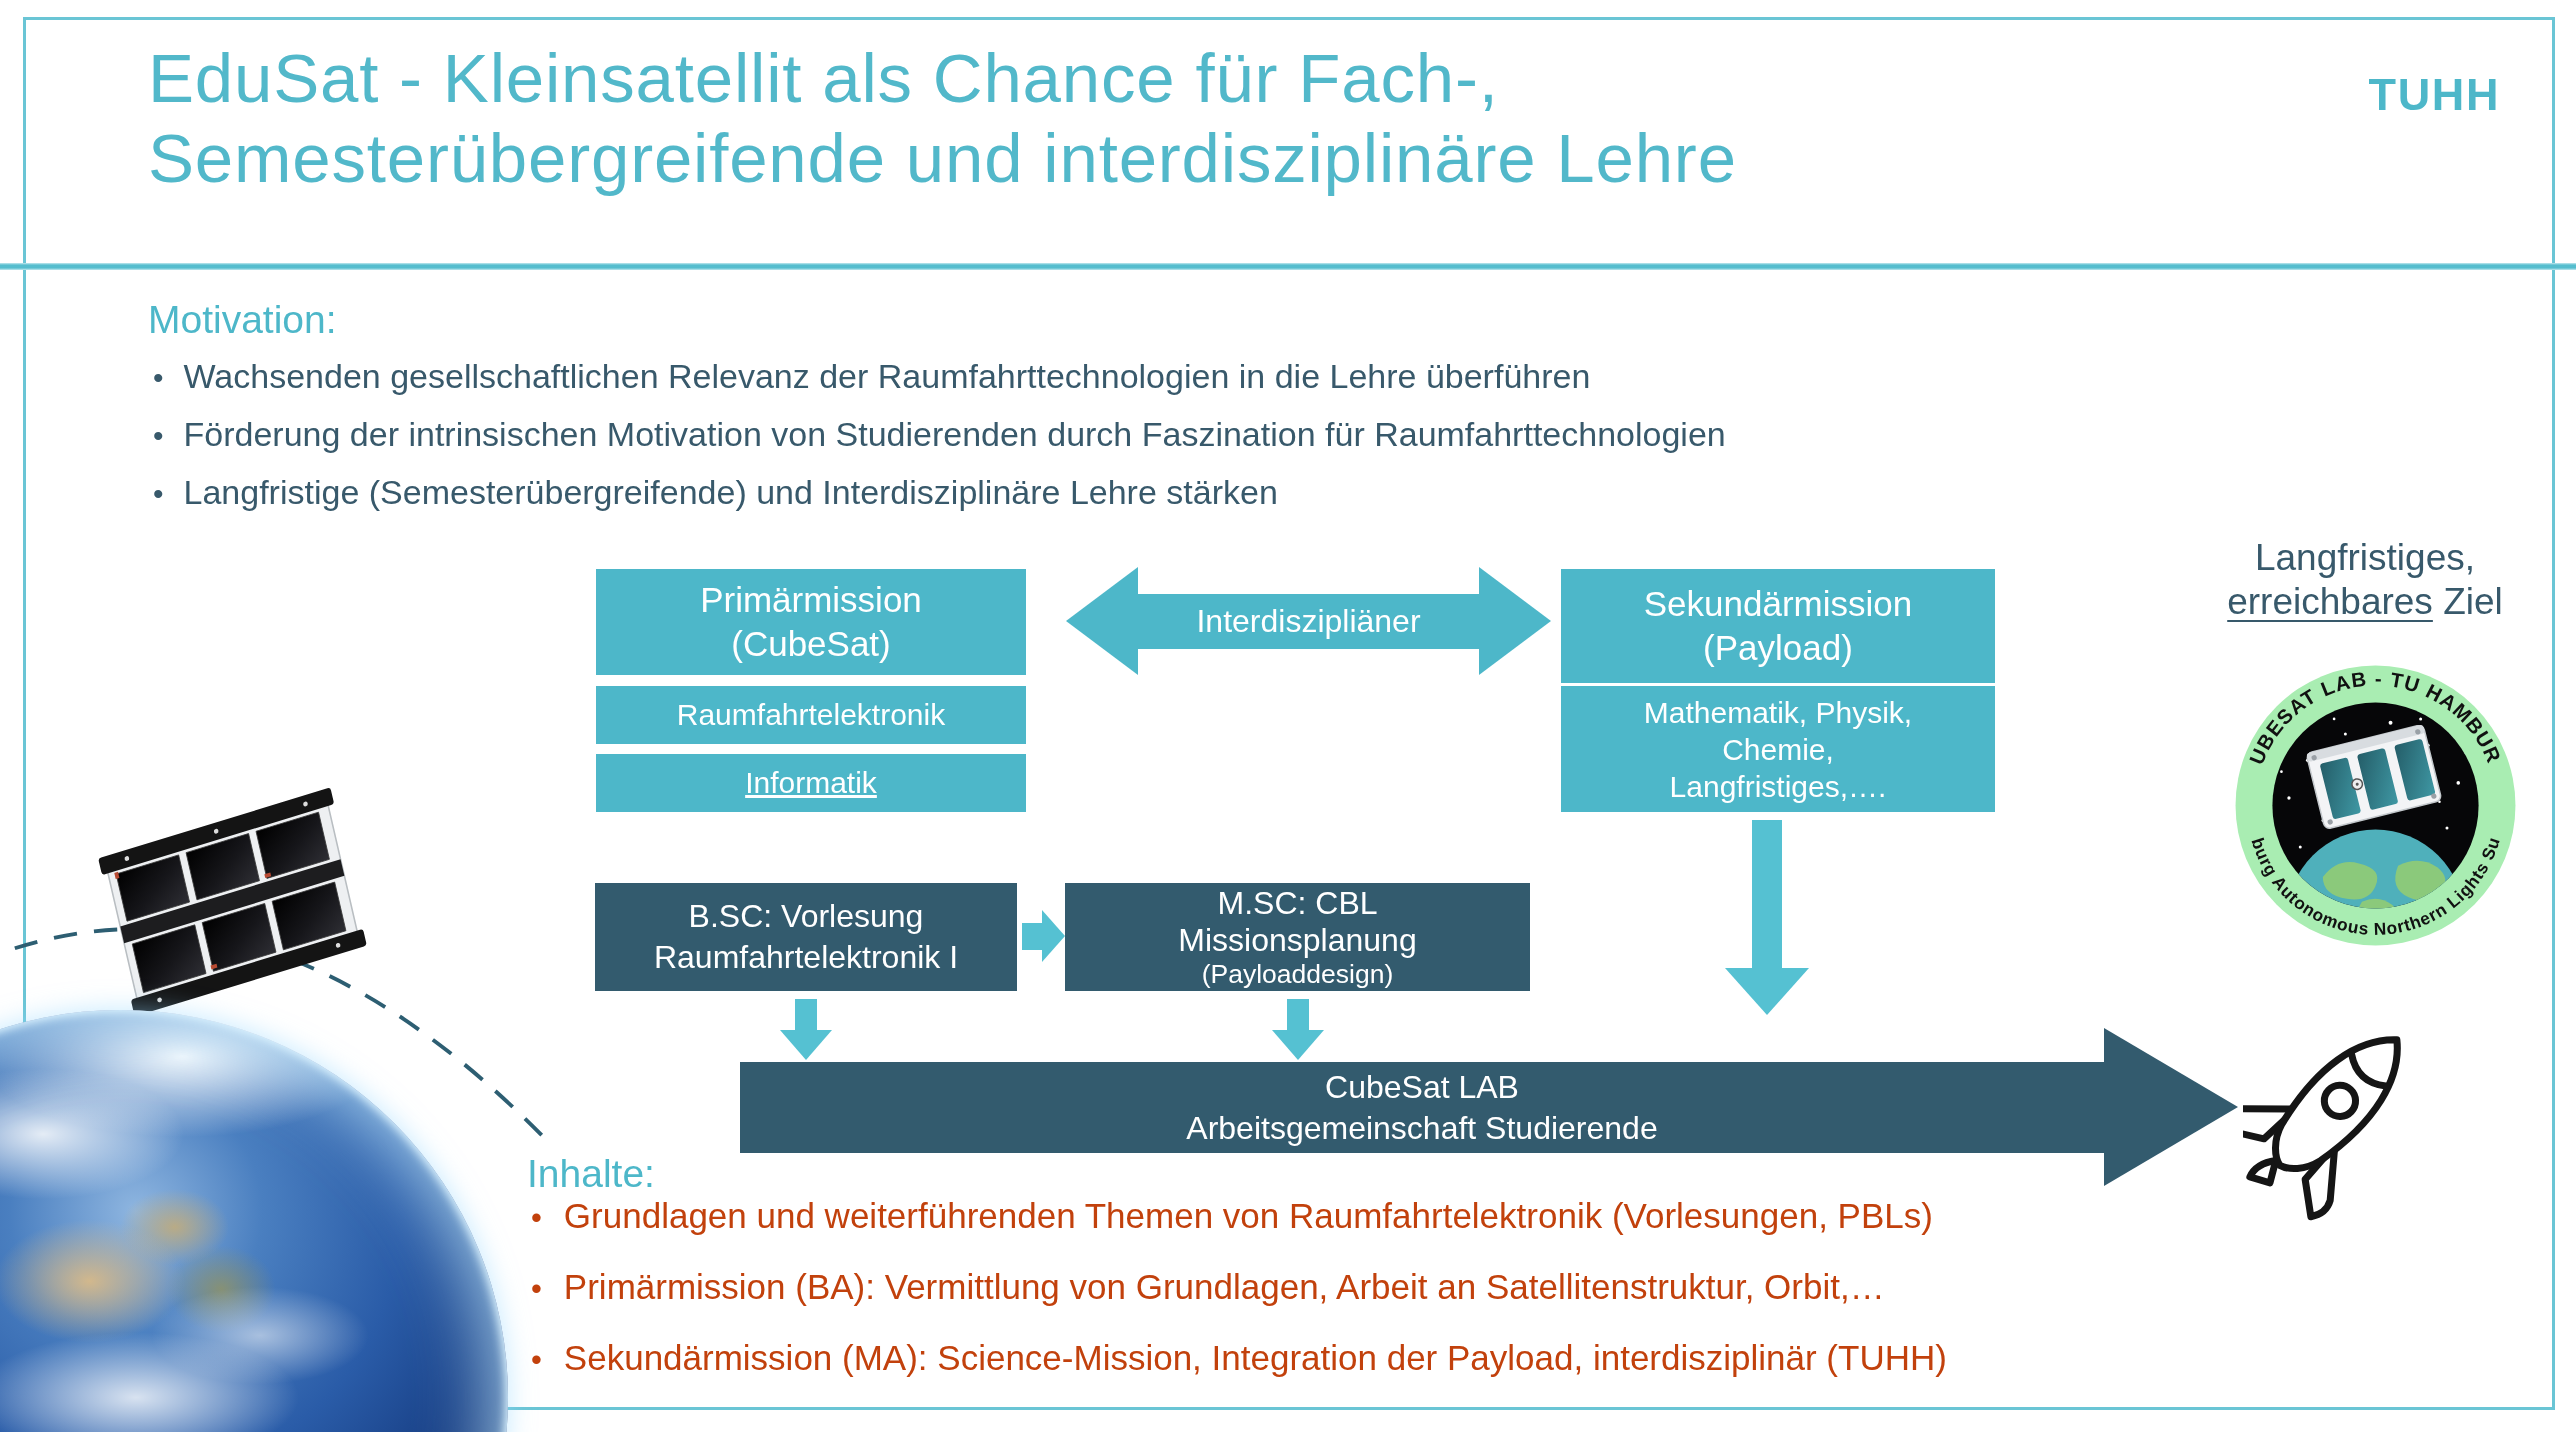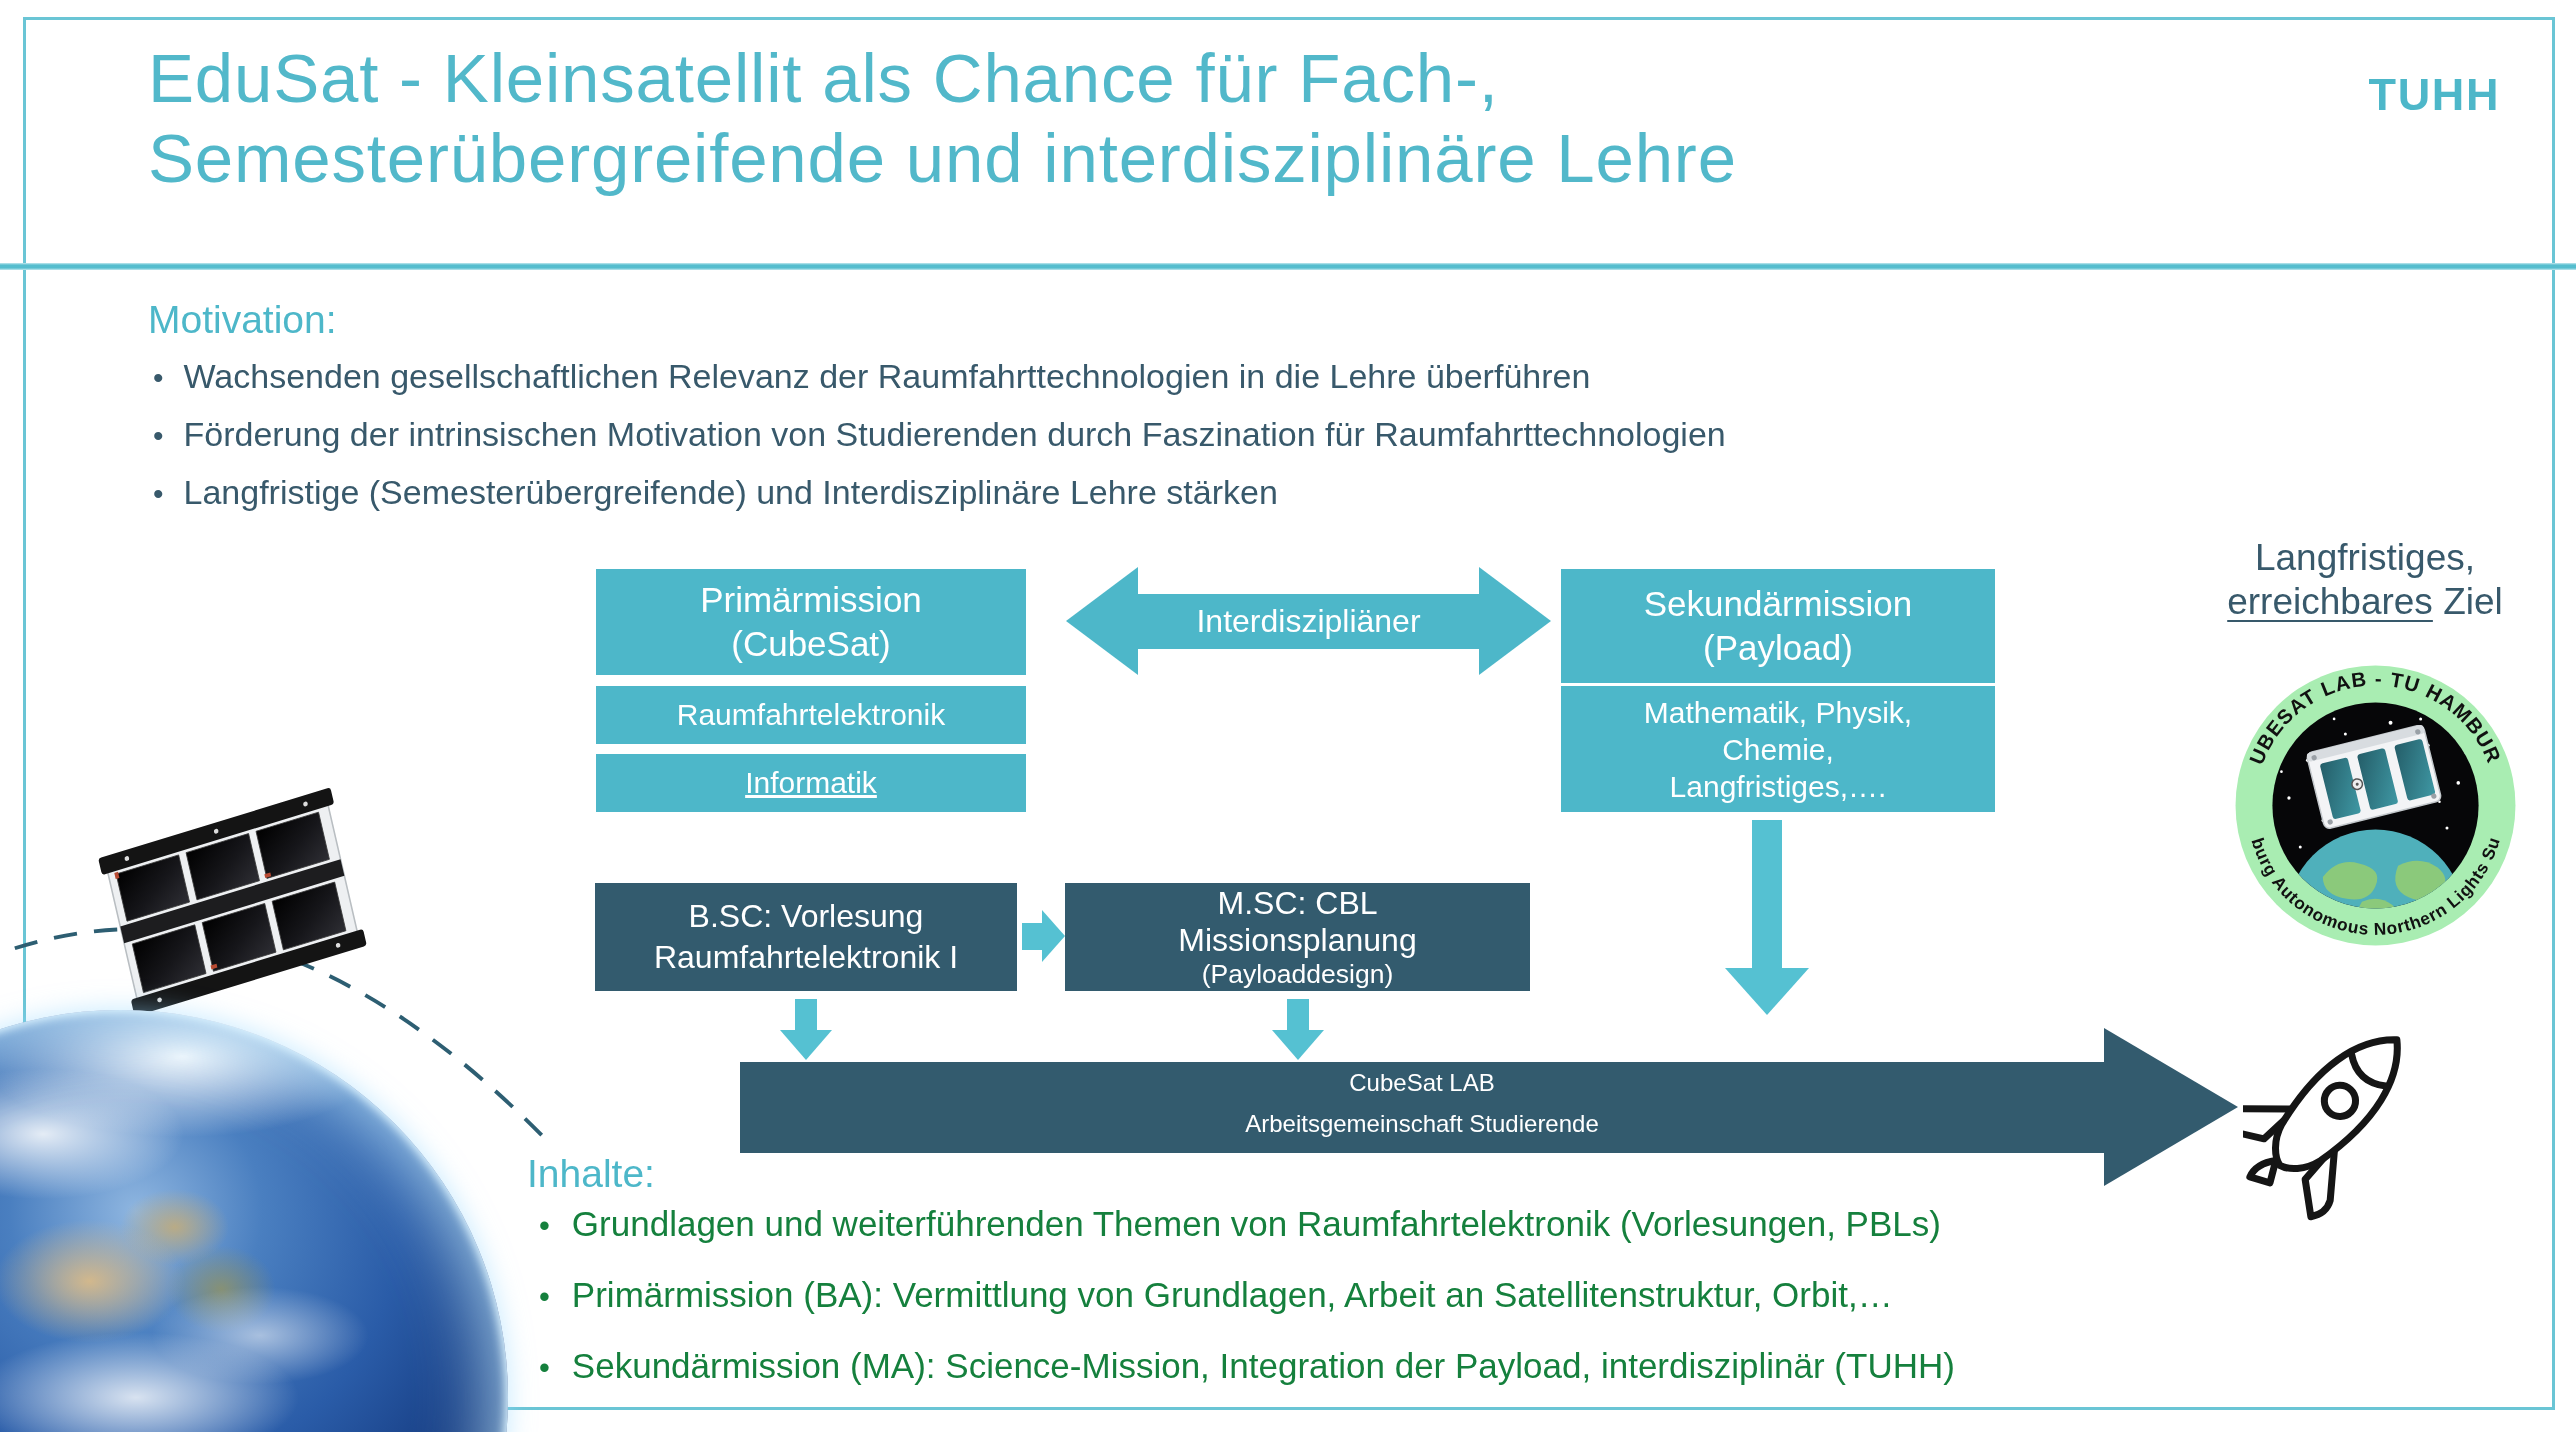--- a/index.html
+++ b/index.html
@@ -70,35 +70,35 @@
   #msc-down{left:1271px;top:999px;width:53px;height:61px;}
   #bsc-down .shaft,#msc-down .shaft{height:31px;}
   #bsc-down .head,#msc-down .head{top:31px;}
   #sec-down{left:1725px;top:820px;width:84px;height:195px;}
   #sec-down .shaft{width:30px;height:148px;}
   #sec-down .head{border-left:42px solid transparent;border-right:42px solid transparent;
                   border-top:47px solid #55c1d2;top:148px;}
 
   
   .banner-body{position:absolute;left:740px;top:1062px;width:1364px;height:91px;background:#335b6e;
-               z-index:3;display:flex;flex-direction:column;align-items:center;justify-content:flex-start;
-               color:#fff;font-size:24px;line-height:41px;text-align:center;}
+               z-index:3;display:flex;flex-direction:column;align-items:center;justify-content:center;
+               color:#fff;font-size:32px;line-height:41px;text-align:center;}
   .banner-head{position:absolute;left:2104px;top:1028px;width:0;height:0;z-index:3;
                border-top:79px solid transparent;border-bottom:79px solid transparent;
                border-left:134px solid #335b6e;}
 
   
   .goal{position:absolute;left:2174px;top:536px;width:382px;z-index:3;color:#38596b;
         font-size:37px;line-height:44px;text-align:center;}
   .goal .ul{text-decoration:underline;text-decoration-thickness:2.3px;text-underline-offset:5.5px;}
 
   
   .inh-head{position:absolute;left:527px;top:1152px;z-index:6;color:#4db7c9;font-size:39px;}
-  .inh-list{position:absolute;left:531px;top:1181px;z-index:6;margin:8px;padding:0;list-style:none;
-            color:#15803d;font-size:35px;}
+  .inh-list{position:absolute;left:531px;top:1181px;z-index:6;margin:0;padding:0;list-style:none;
+            color:#c2410c;font-size:35px;}
   .inh-list li{line-height:69px;white-space:nowrap;}
   .inh-list li::before{content:"•";margin-right:22px;font-size:31px;}
 
   
   #orbit-svg{position:absolute;left:0;top:0;z-index:3;pointer-events:none;}
   #cubesat-svg{position:absolute;left:92px;top:779px;z-index:4;}
   .earth{position:absolute;left:-267px;top:1010px;width:775px;height:775px;border-radius:50%;z-index:5;
     background:
       radial-gradient(ellipse 40% 16% at 58% 6%, rgba(255,255,255,.95), rgba(255,255,255,0) 65%),
       radial-gradient(ellipse 26% 12% at 40% 16%, rgba(255,255,255,.85), rgba(255,255,255,0) 70%),

